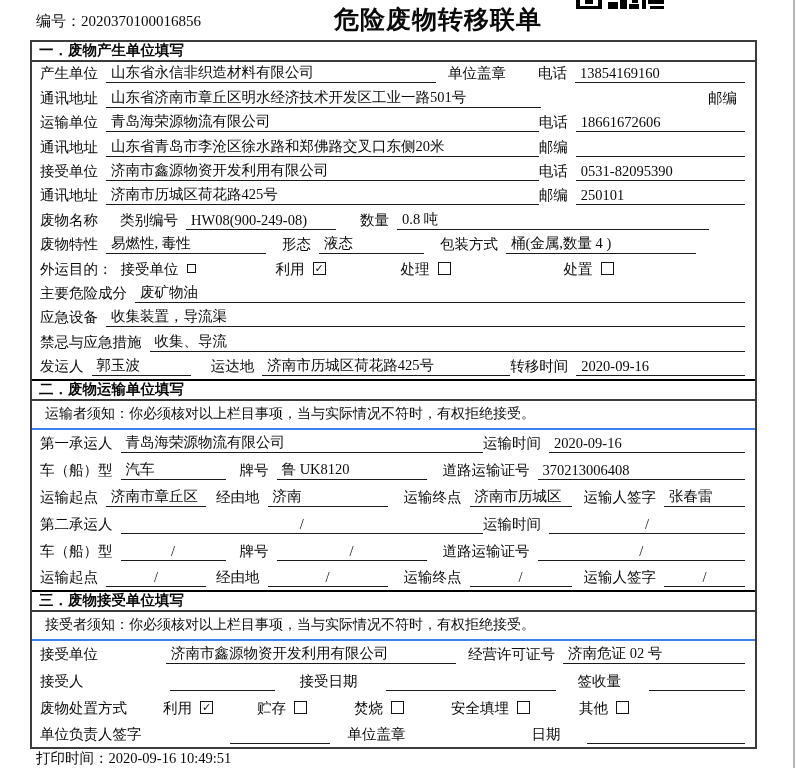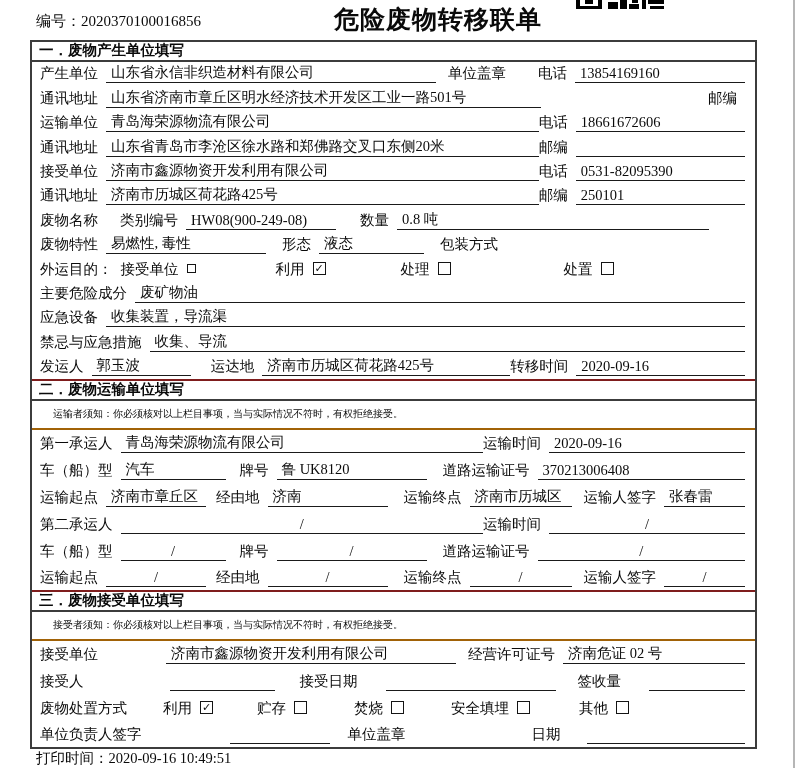--- a/index.html
+++ b/index.html
@@ -8,22 +8,22 @@
     font-family:"Liberation Serif","DejaVu Serif",serif;color:#0a0a0a;
   }
   .serial{position:absolute;left:36px;top:12px;font-size:15px;white-space:nowrap;}
   .doc-title{position:absolute;left:334px;top:3px;font-size:25px;font-weight:bold;
     font-family:"Liberation Sans","DejaVu Sans",sans-serif;white-space:nowrap;letter-spacing:1px;}
   .qr{position:absolute;left:576px;top:0;}
   .page-edge{position:absolute;right:1px;top:0;width:2px;height:768px;background:#b6b6b6;}
   .tbl{position:absolute;left:30px;top:40px;width:727px;border:2px solid #3c3c3c;box-sizing:border-box;background:#fff;}
   .sec-h{height:18px;line-height:17px;font-weight:bold;font-size:14.5px;padding-left:7px;
     border-bottom:2px solid #3c3c3c;font-family:"Liberation Sans","DejaVu Sans",sans-serif;}
-  .sec-h.bt{border-top:2px solid #7f1d1d;}
-  .note{height:26.5px;line-height:26px;font-size:10px;padding-left:21px;border-bottom:2px solid #a16207;white-space:nowrap;}
+  .sec-h.bt{border-top:2px solid #000000;}
+  .note{height:26.5px;line-height:26px;font-size:14px;padding-left:13px;border-bottom:2px solid #3b82f6;white-space:nowrap;}
   .row{display:flex;align-items:flex-end;padding:0 10px 3px 8px;box-sizing:border-box;font-size:14.5px;}
   .r1{height:24.4px;}
   .r2{height:26.8px;}
   .r3{height:26.6px;}
   .lbl{white-space:nowrap;margin-right:8px;}
   .val{border-bottom:1.3px solid #1a1a1a;white-space:nowrap;padding:0 5px;min-height:17px;box-sizing:border-box;}
   .fx{flex:1;}
   .ctr{text-align:center;}
   .ml-auto{margin-left:auto;text-align:center;}
   .opt{display:flex;align-items:center;white-space:nowrap;}
@@ -110,20 +110,21 @@
     <span class="lbl" style="margin-left:24px">数量</span>
     <span class="val fx" style="margin-right:36px">0.8 吨</span>
   </div>
 
   <div class="row r1">
     <span class="lbl">废物特性</span>
     <span class="val" style="width:160px">易燃性, 毒性</span>
     <span class="lbl" style="margin-left:16px">形态</span>
     <span class="val" style="width:105px">液态</span>
     <span class="lbl" style="margin-left:16px">包装方式</span>
+    <span class="val" style="width:190px">桶(金属,数量 4 )</span>
   </div>
 
   <div class="row r1">
     <span class="lbl">外运目的：</span>
     <span class="opt">
       <span class="olbl">接受单位</span>
       <span class="cb sm"></span>
     </span>
     <span class="opt" style="margin-left:80px">
       <span class="olbl">利用</span>

